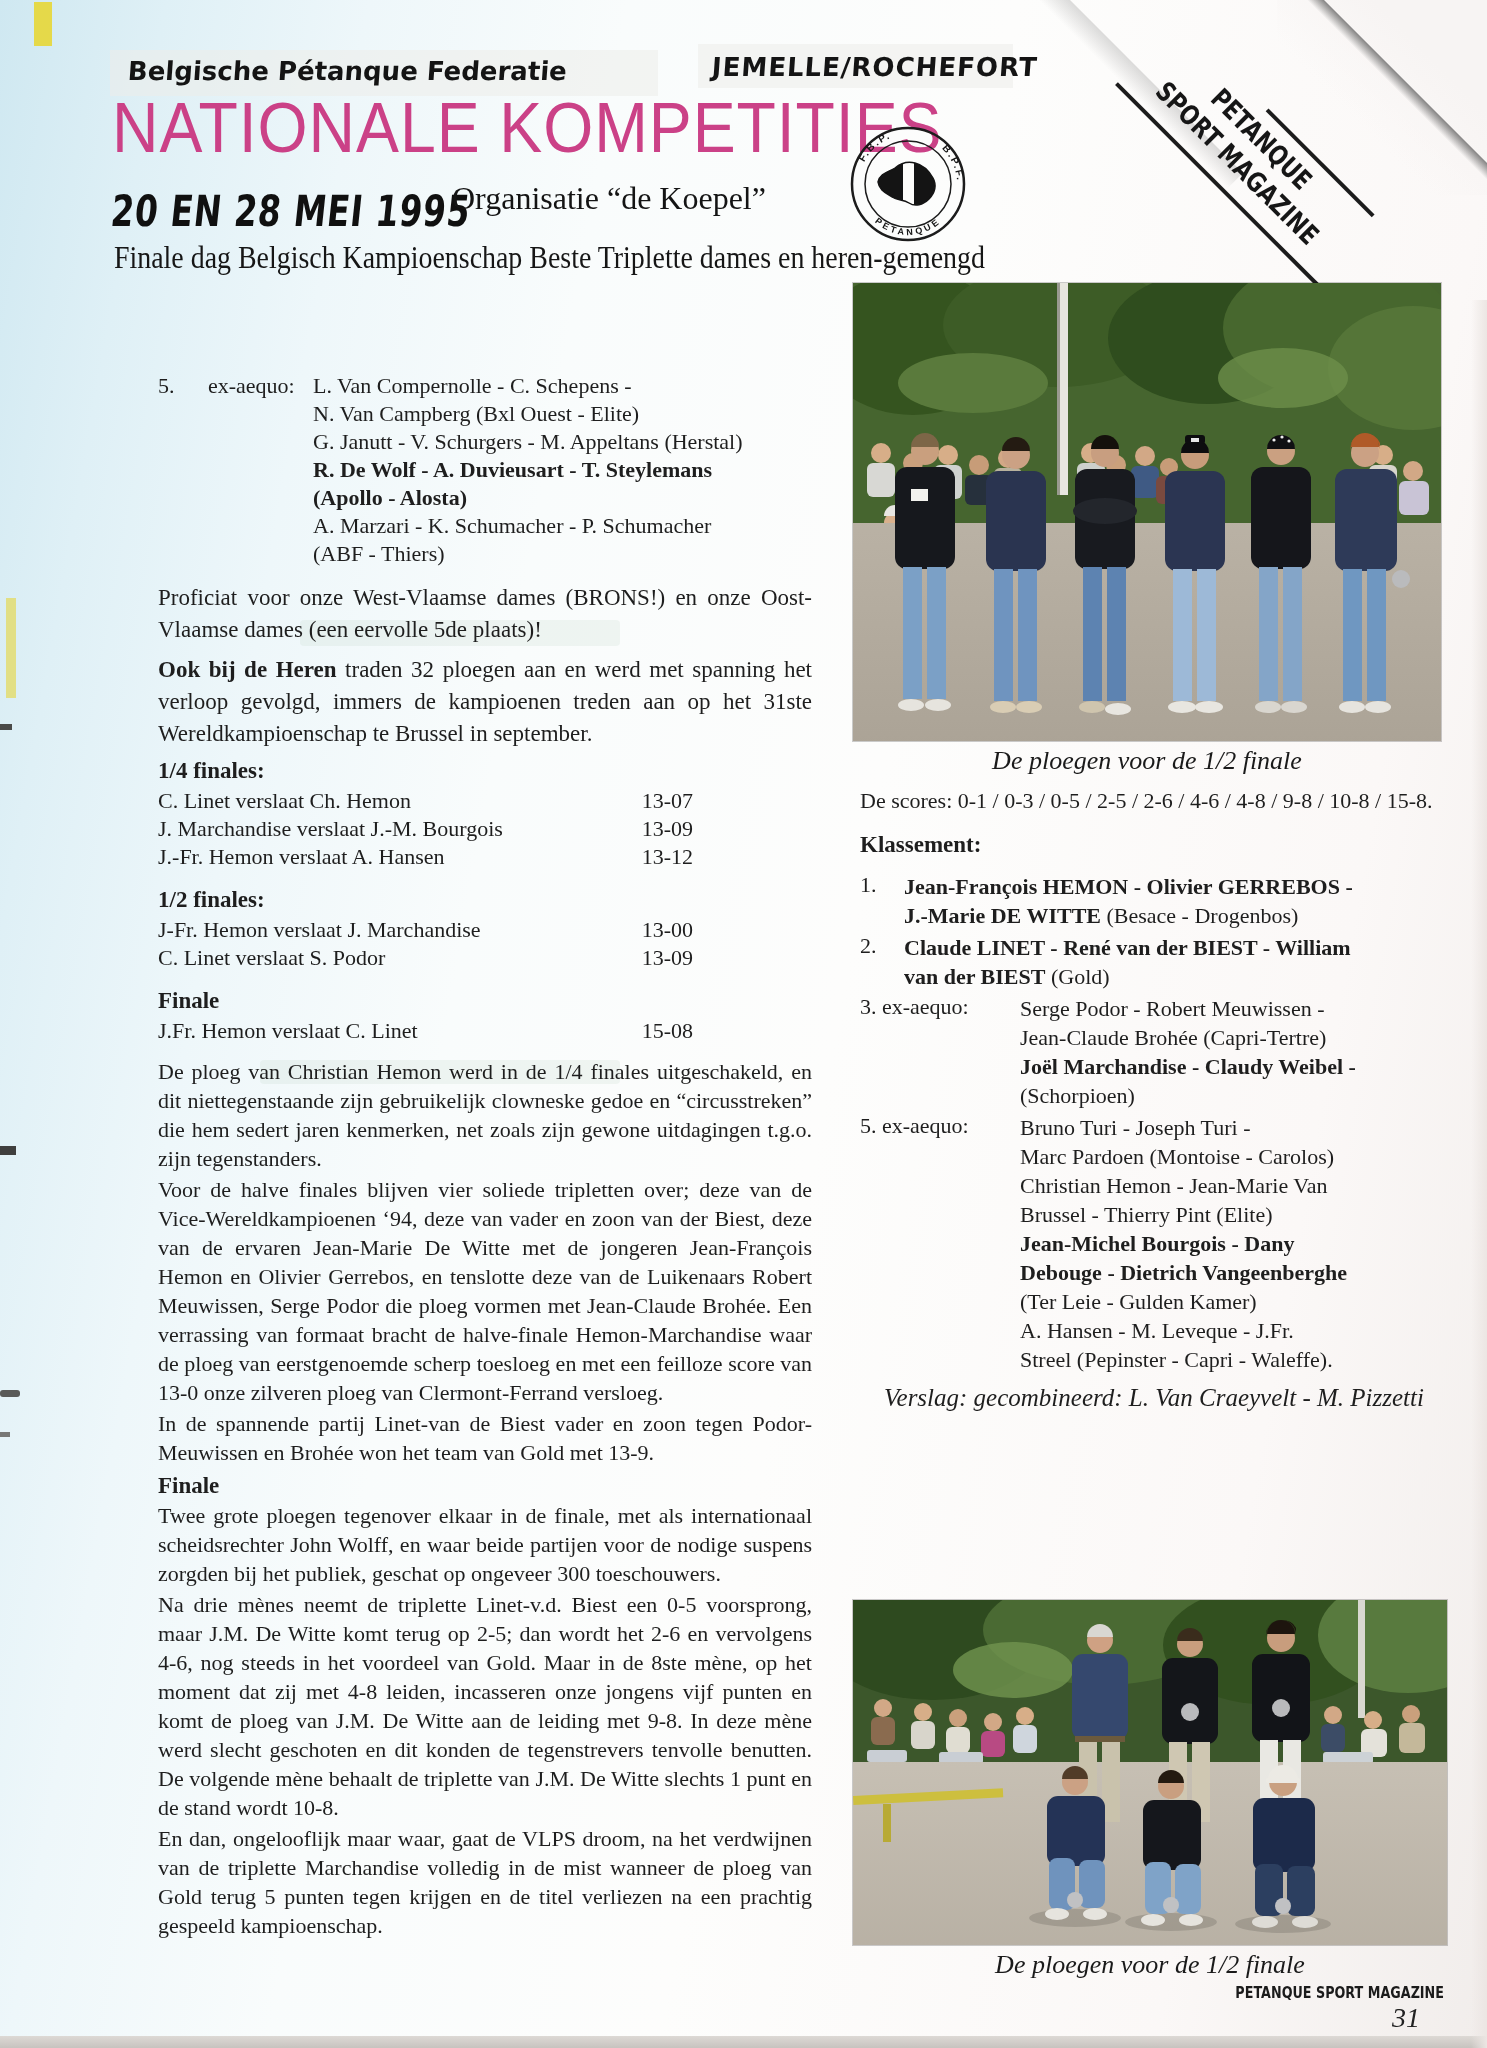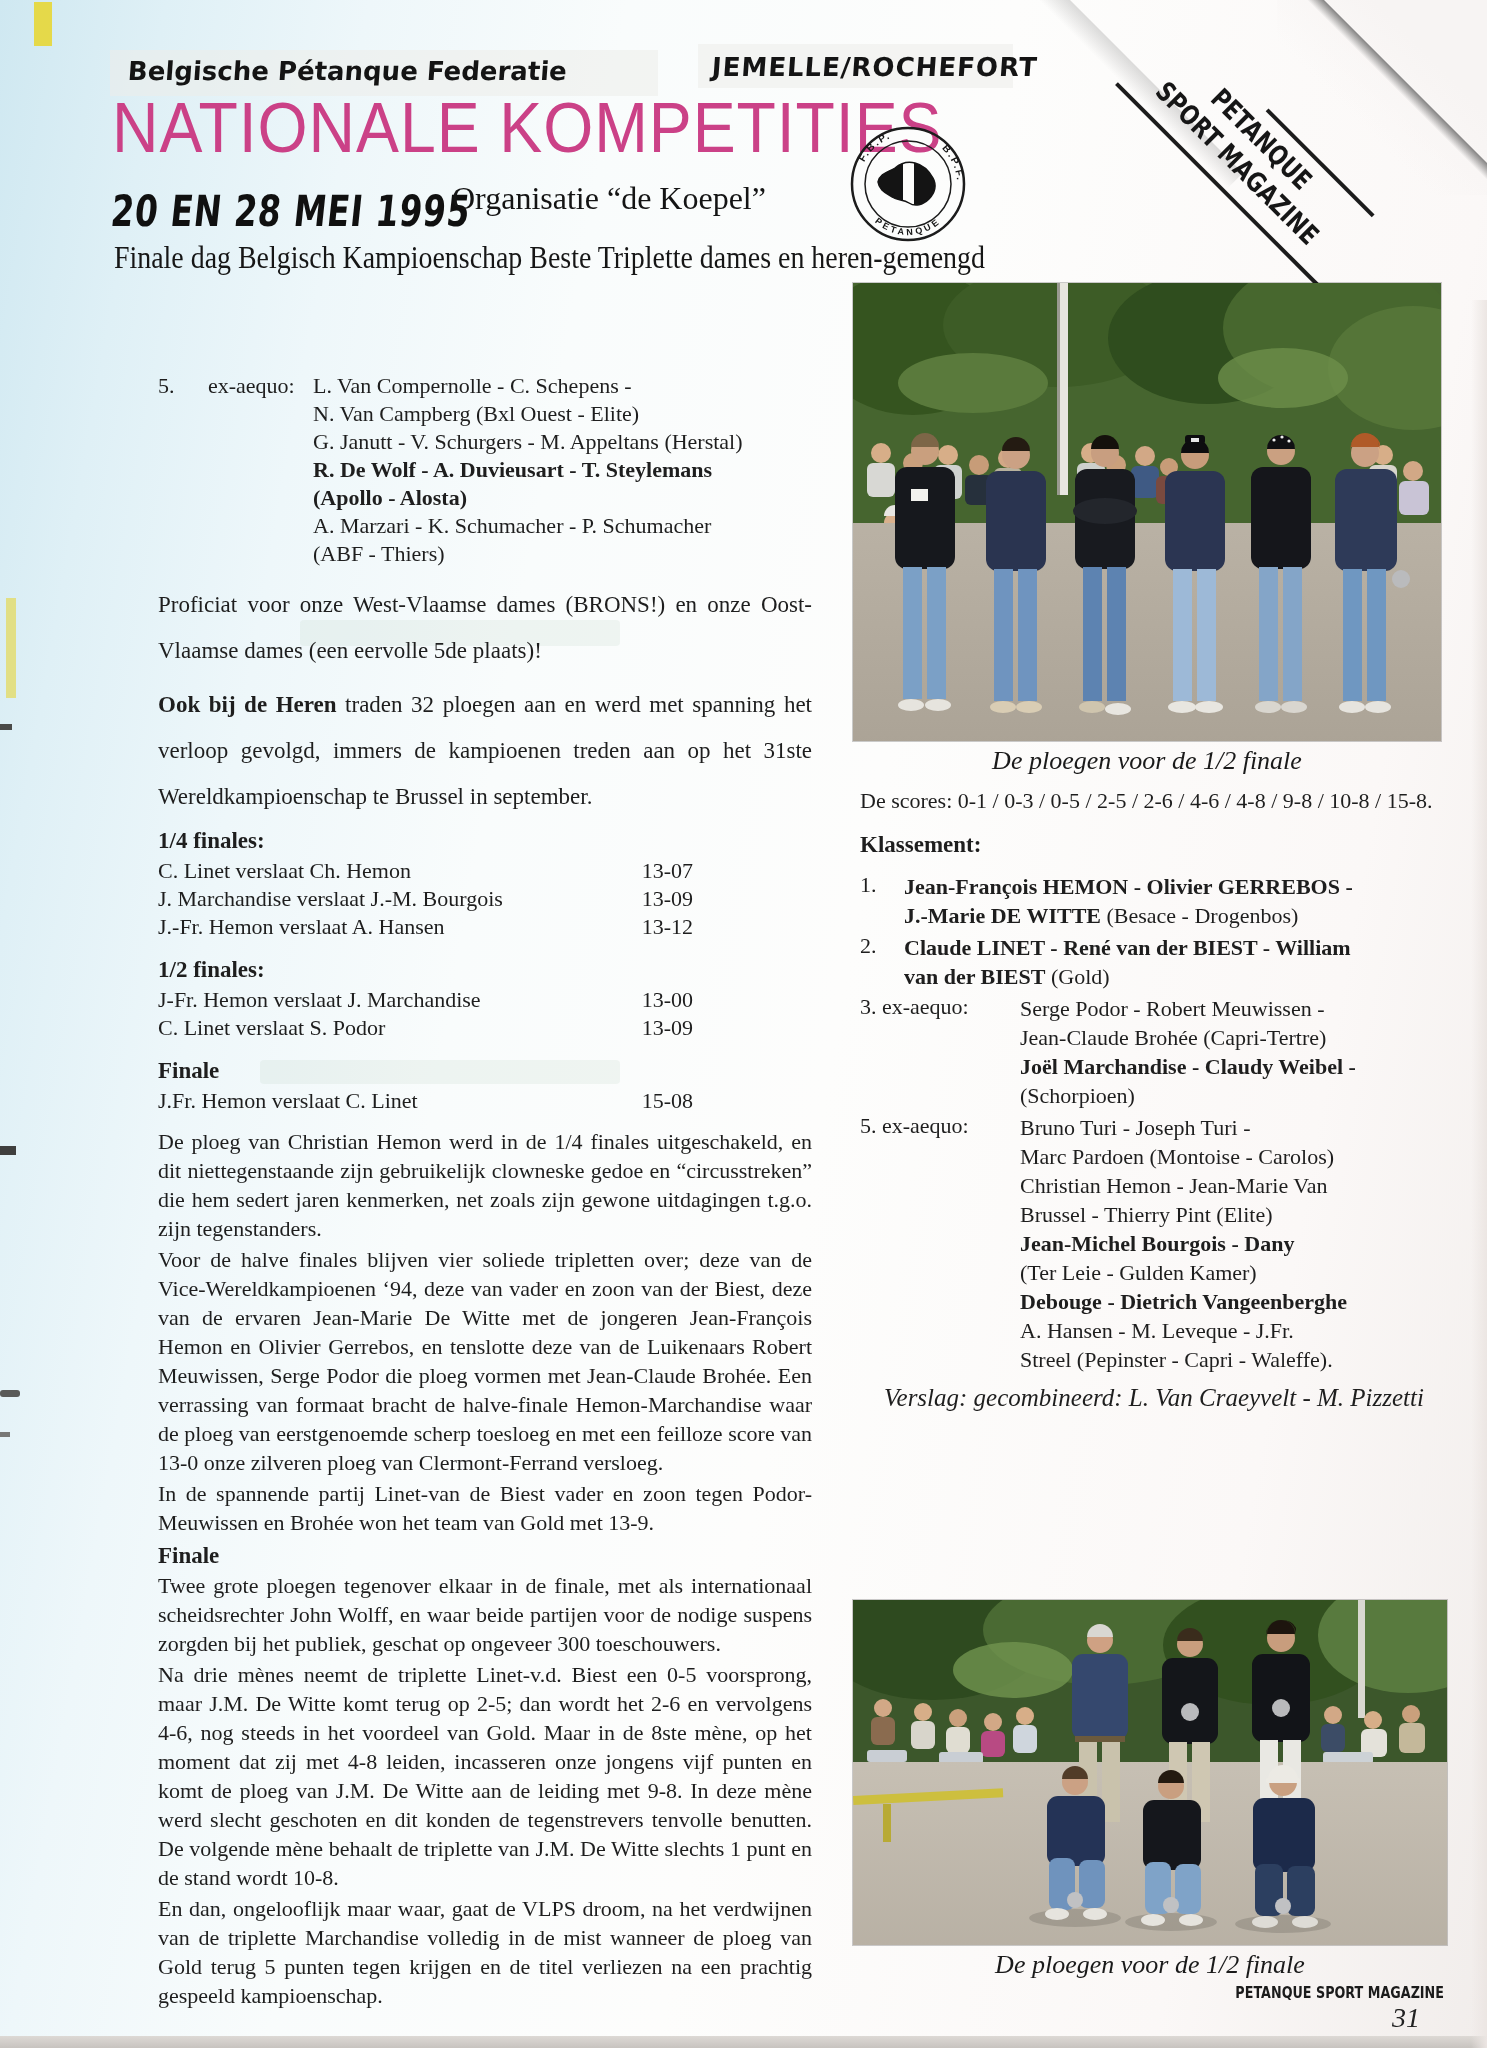--- a/index.html
+++ b/index.html
@@ -50,21 +50,21 @@
   .stamp-text{font-family:"DejaVu Sans",sans-serif;font-weight:bold;font-size:27px;color:#161616;
     transform:scaleX(.8);white-space:nowrap;line-height:30px;}
 
   
   .logo{position:absolute;left:846px;top:122px;width:124px;height:124px;}
 
   
   .lcol{position:absolute;left:158px;top:372px;width:654px;}
   .rcol{position:absolute;left:860px;top:786px;width:588px;}
   .p{text-align:justify;}
-  .p-lg{font-size:23px;line-height:46px;}
+  .p-lg{font-size:23px;line-height:32px;}
   .p-sm{font-size:22px;line-height:29px;}
   .r30{line-height:30px;}
   .b{font-weight:bold;}
   .mt14{margin-top:14px;}.mt8{margin-top:8px;}.mt16{margin-top:16px;}.mt12{margin-top:12px;}
   .mt2{margin-top:2px;}.mt6{margin-top:6px;}
 
   .exa{display:flex;font-size:22px;line-height:28px;}
   .exa-rank{flex:0 0 50px;}
   .exa-label{flex:0 0 105px;}
   .exa-lines{flex:1;}
@@ -375,22 +375,22 @@
           </div>
         </div>
         <div class="kl-item">
           <div class="kl-rank" style="flex: 0 0 160px;">5. ex-aequo:</div>
           <div class="kl-lines">
             <div class="kl-line"><span>Bruno Turi - Joseph Turi -</span></div>
             <div class="kl-line"><span>Marc Pardoen (Montoise - Carolos)</span></div>
             <div class="kl-line"><span>Christian Hemon - Jean-Marie Van</span></div>
             <div class="kl-line"><span>Brussel - Thierry Pint (Elite)</span></div>
             <div class="kl-line"><span class="b">Jean-Michel Bourgois - Dany</span></div>
+            <div class="kl-line"><span class="b">Debouge - Dietrich Vangeenberghe</span></div>
             <div class="kl-line"><span>(Ter Leie - Gulden Kamer)</span></div>
-            <div class="kl-line"><span class="b">Debouge - Dietrich Vangeenberghe</span></div>
             <div class="kl-line"><span>A. Hansen - M. Leveque - J.Fr.</span></div>
             <div class="kl-line"><span>Streel (Pepinster - Capri - Waleffe).</span></div>
           </div>
         </div>
       </div>
     <div class="verslag">Verslag: gecombineerd: L. Van Craeyvelt - M. Pizzetti</div>
   </div>
 
   <svg class="photo photo2" viewBox="0 0 594 345" preserveAspectRatio="none">
     <rect x="0" y="0" width="594" height="175" fill="#3c572b"></rect>

